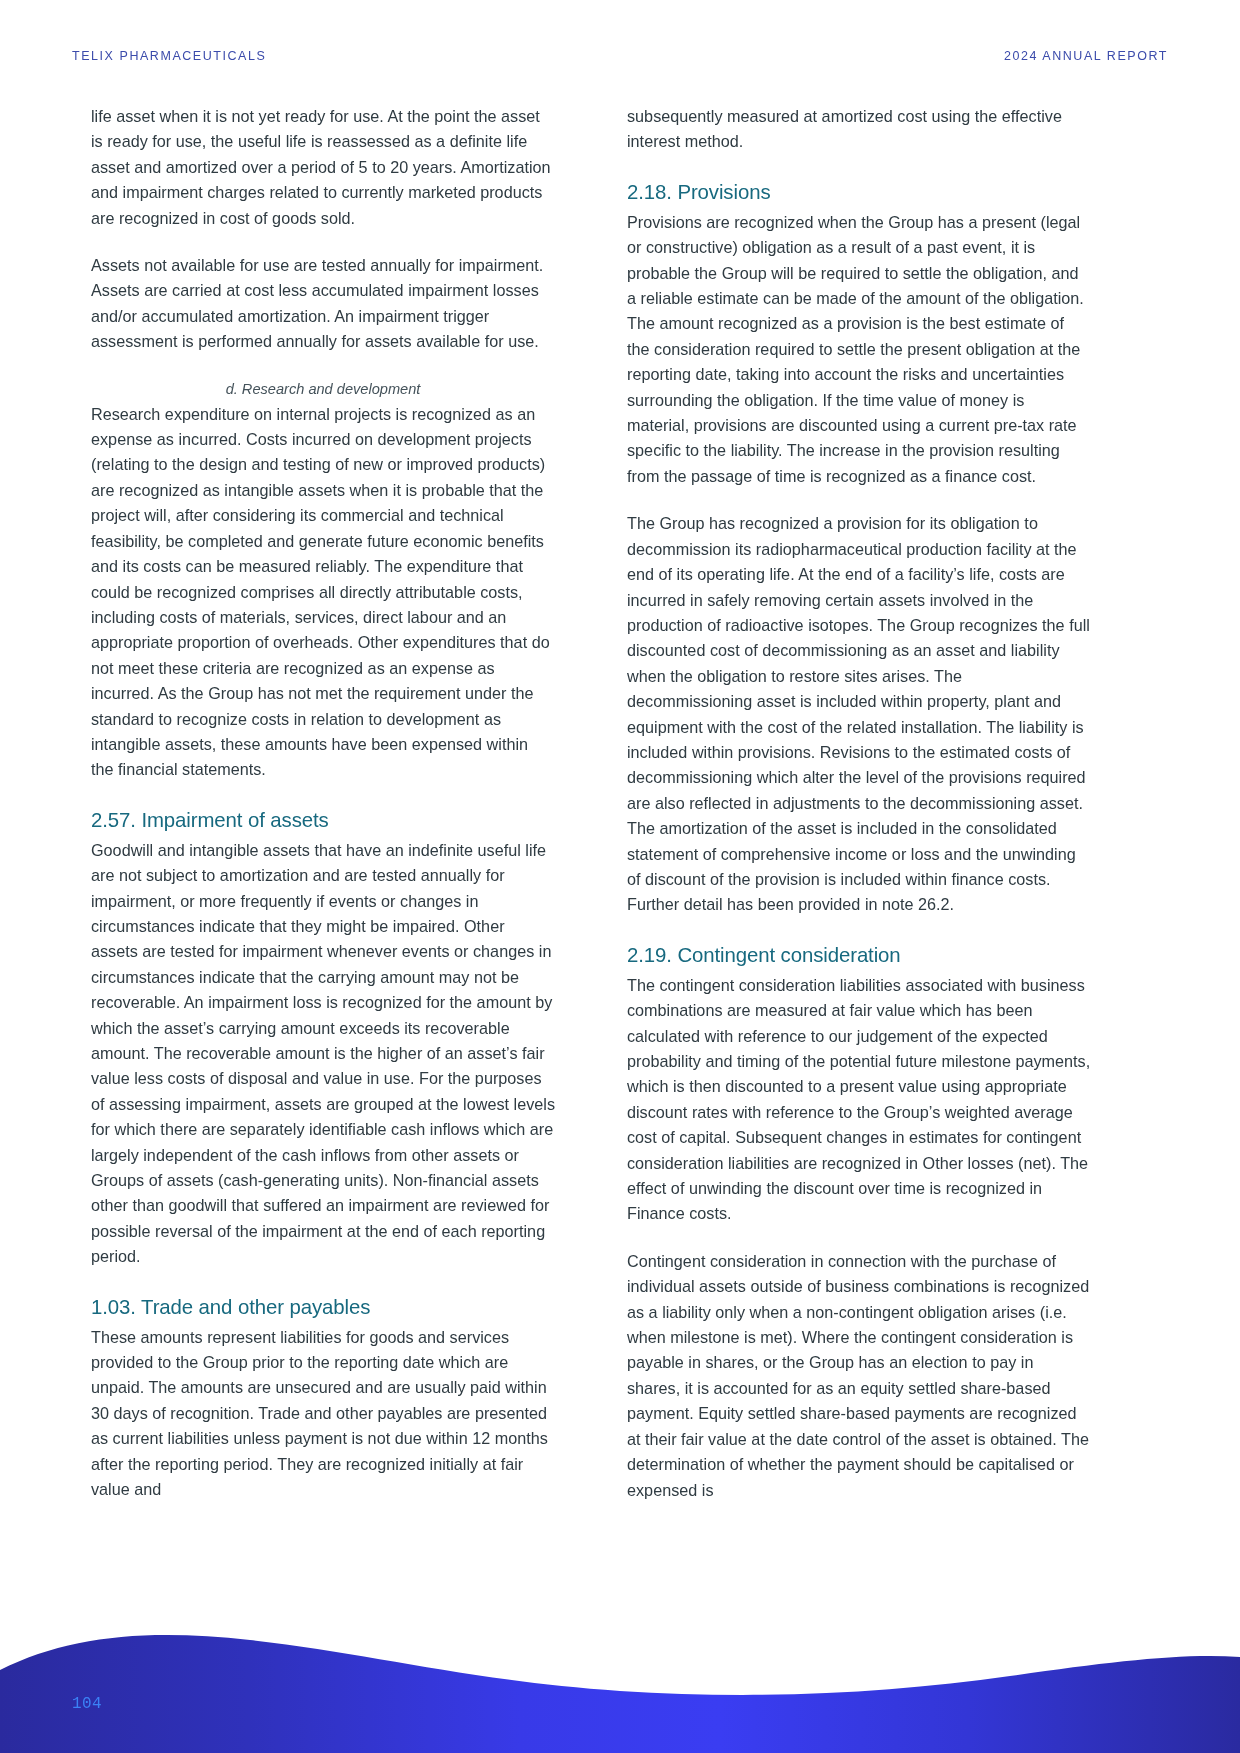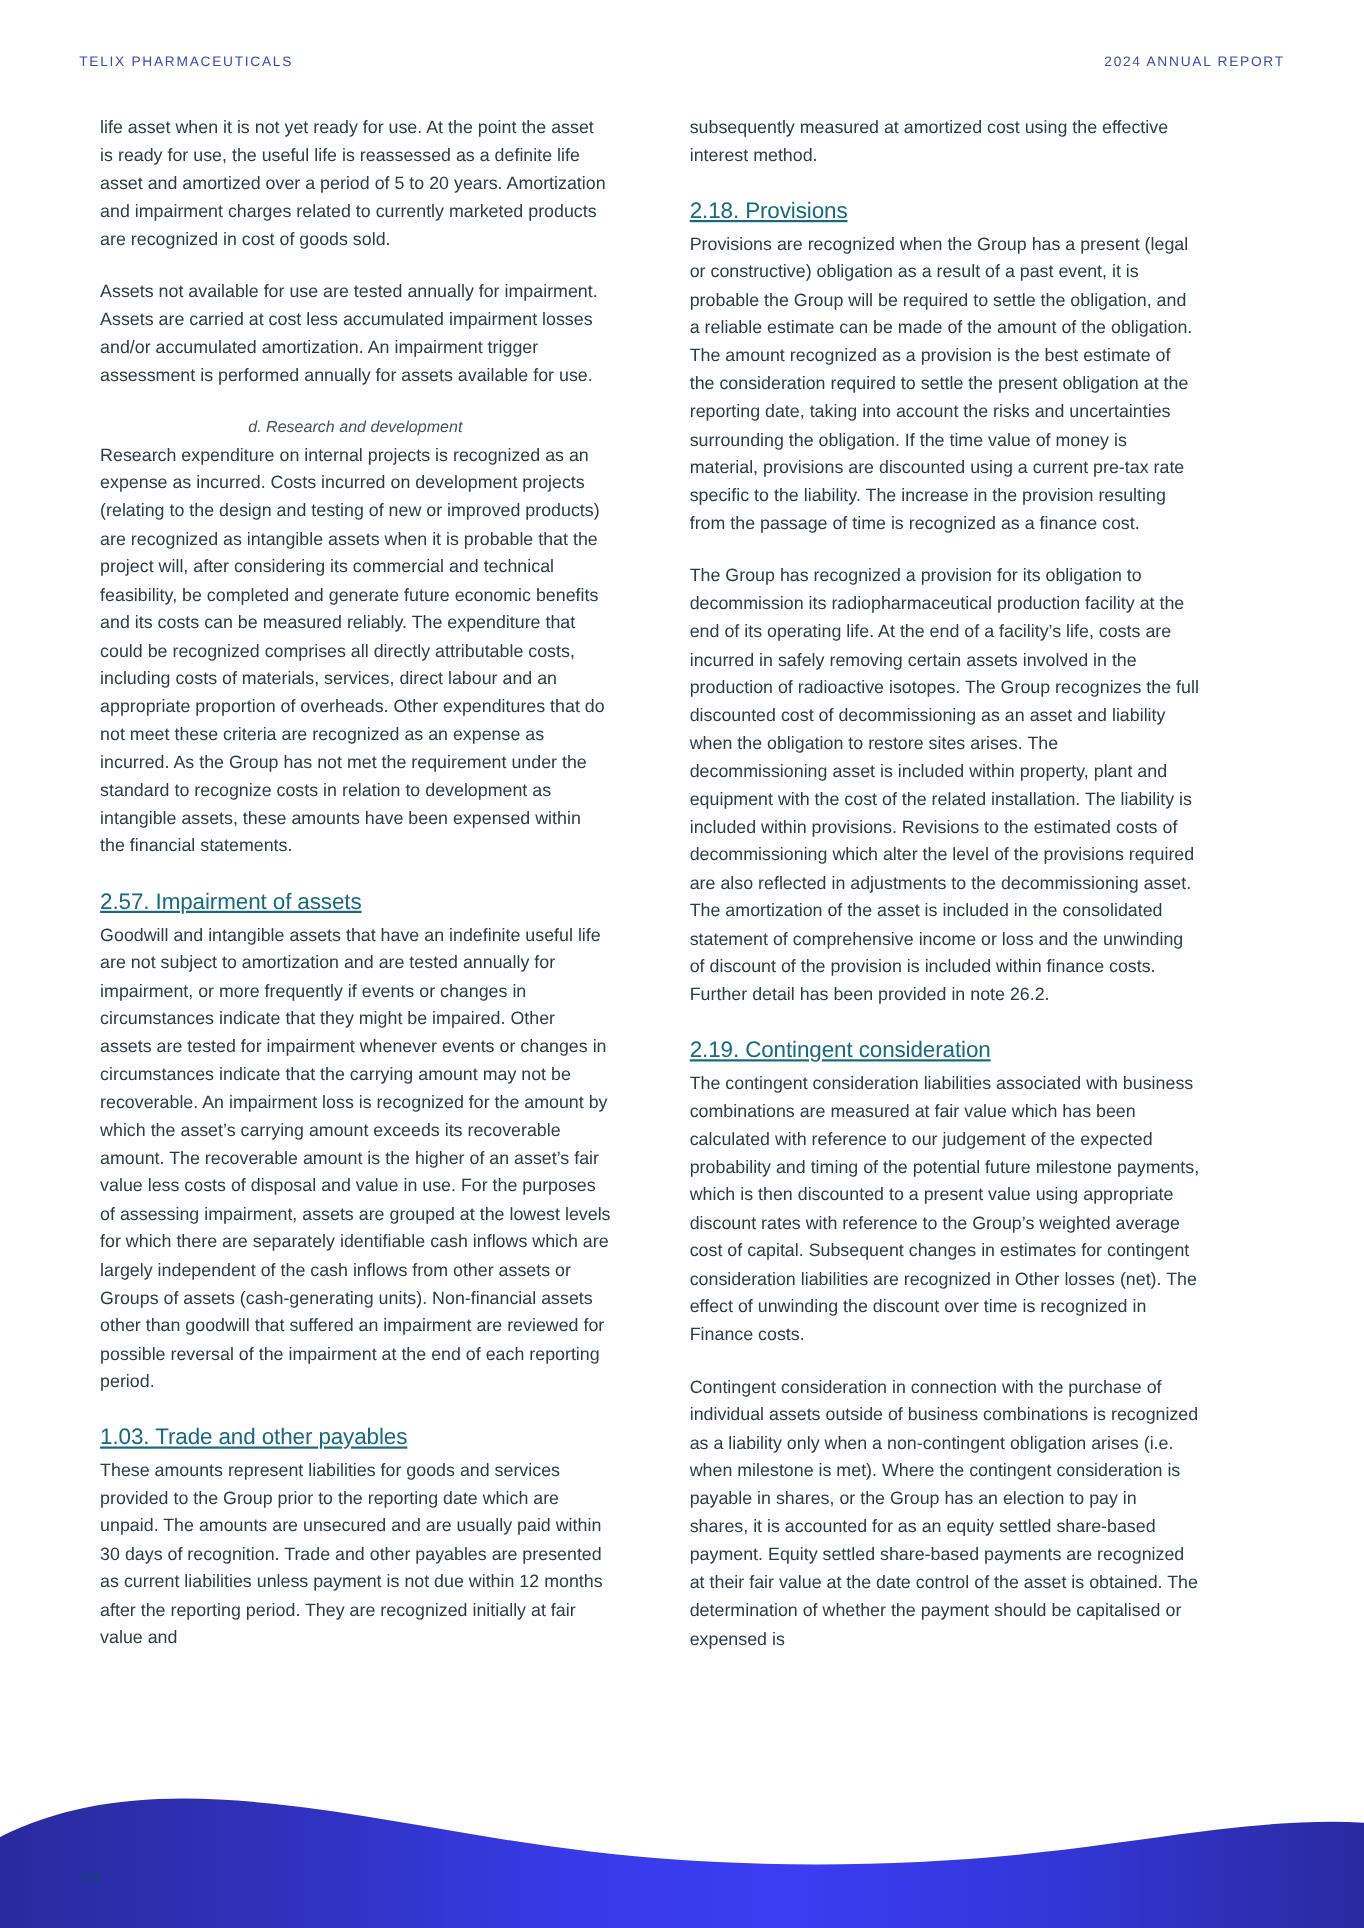--- a/index.html
+++ b/index.html
@@ -77,21 +77,20 @@
     text-align: center;
   }
 
   h2.section {
     margin: 16px 0 3px 0;
     font-size: 20.4px;
     line-height: 30px;
     font-weight: 400;
     color: #17697f;
     letter-spacing: -0.1px;
-    text-decoration: underline;
   }
   h2.section.first {
     margin-top: 0;
   }
 
   
   .footer-wave {
     position: absolute;
     left: 0;
     bottom: 0;
@@ -102,24 +101,24 @@
   }
   .footer-wave svg {
     display: block;
     width: 1240px;
     height: 140px;
   }
   .page-number {
     position: absolute;
     left: 72px;
     bottom: 40px;
-    font-size: 12px;
+    font-size: 16px;
     letter-spacing: 0.4px;
-    color: #0c4a6e;
-    font-family: Liberation Sans, sans-serif;
+    color: #3b82f6;
+    font-family: Liberation Mono, monospace;
   }
 </style>
 </head>
 <body>
 
 <div class="page">
 
   <div class="running-header">
     <div class="header-left">TELIX PHARMACEUTICALS</div>
     <div class="header-right">2024 ANNUAL REPORT</div>

